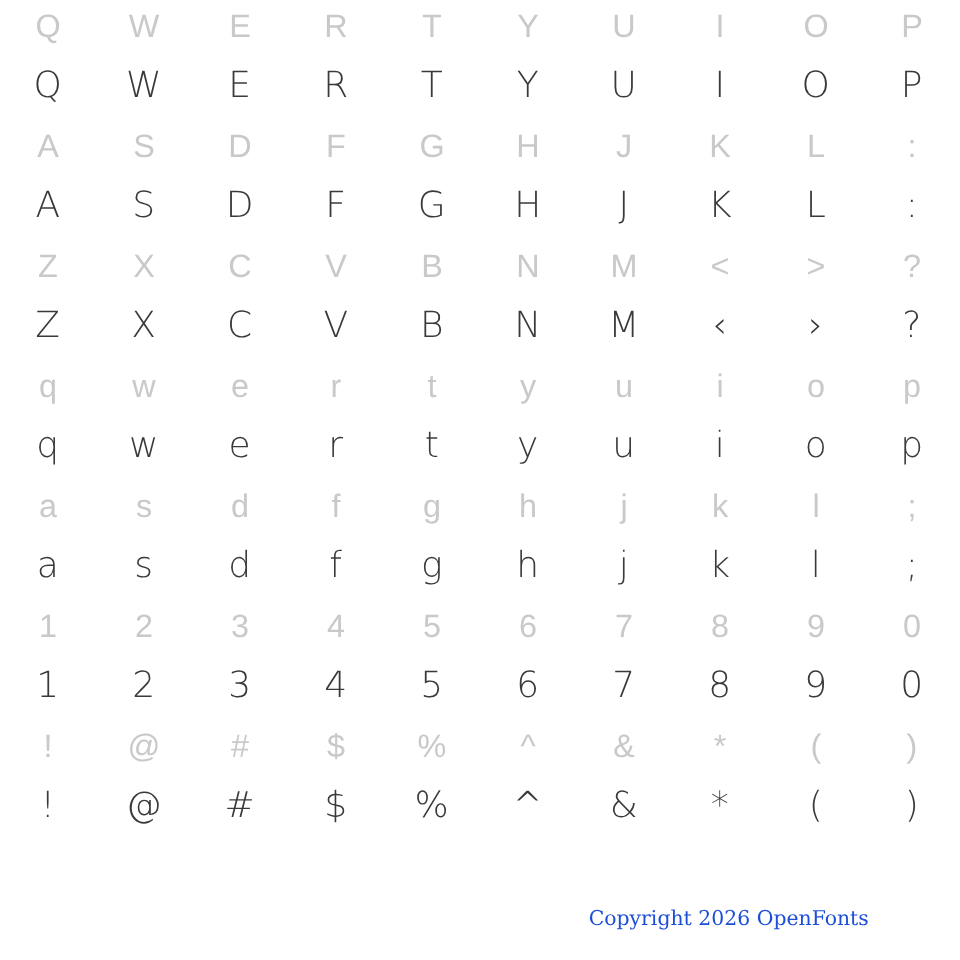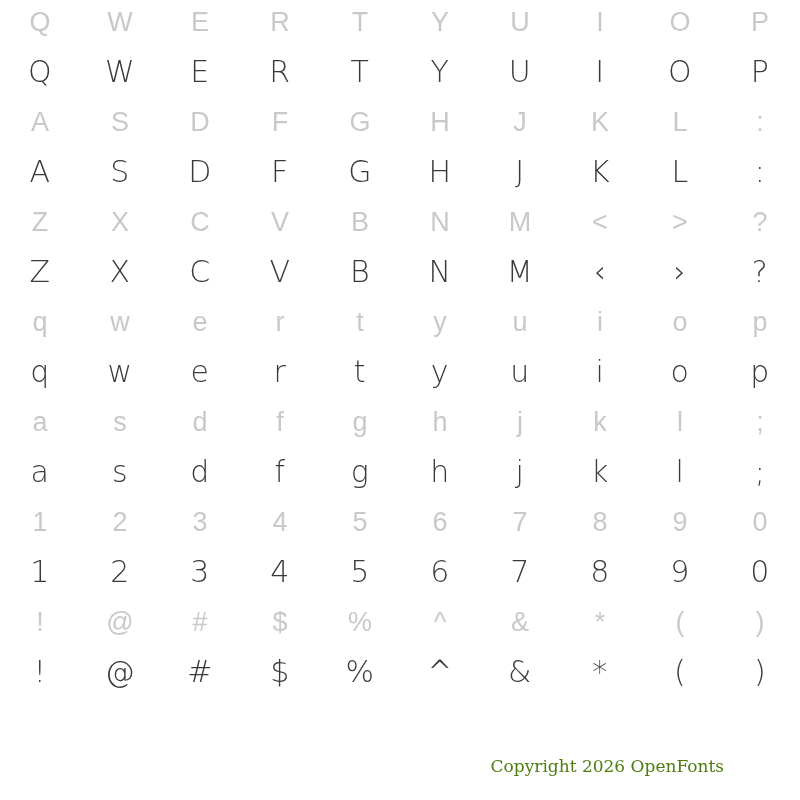--- a/index.html
+++ b/index.html
@@ -59,21 +59,21 @@
     font-size: 30px;
     font-family: "DejaVu Sans", sans-serif;
     font-weight: 200;
     line-height: 56px;
     letter-spacing: 0.5px;
   }
   .footer {
     position: absolute;
     right: 76px;
     bottom: 24px;
-    color: #4d7c0f;
+    color: #1d4ed8;
     font-size: 17px;
     font-family: "DejaVu Serif", serif;
     white-space: nowrap;
   }
 </style>
 </head>
 <body>
 
 <div id="specimen">
 

